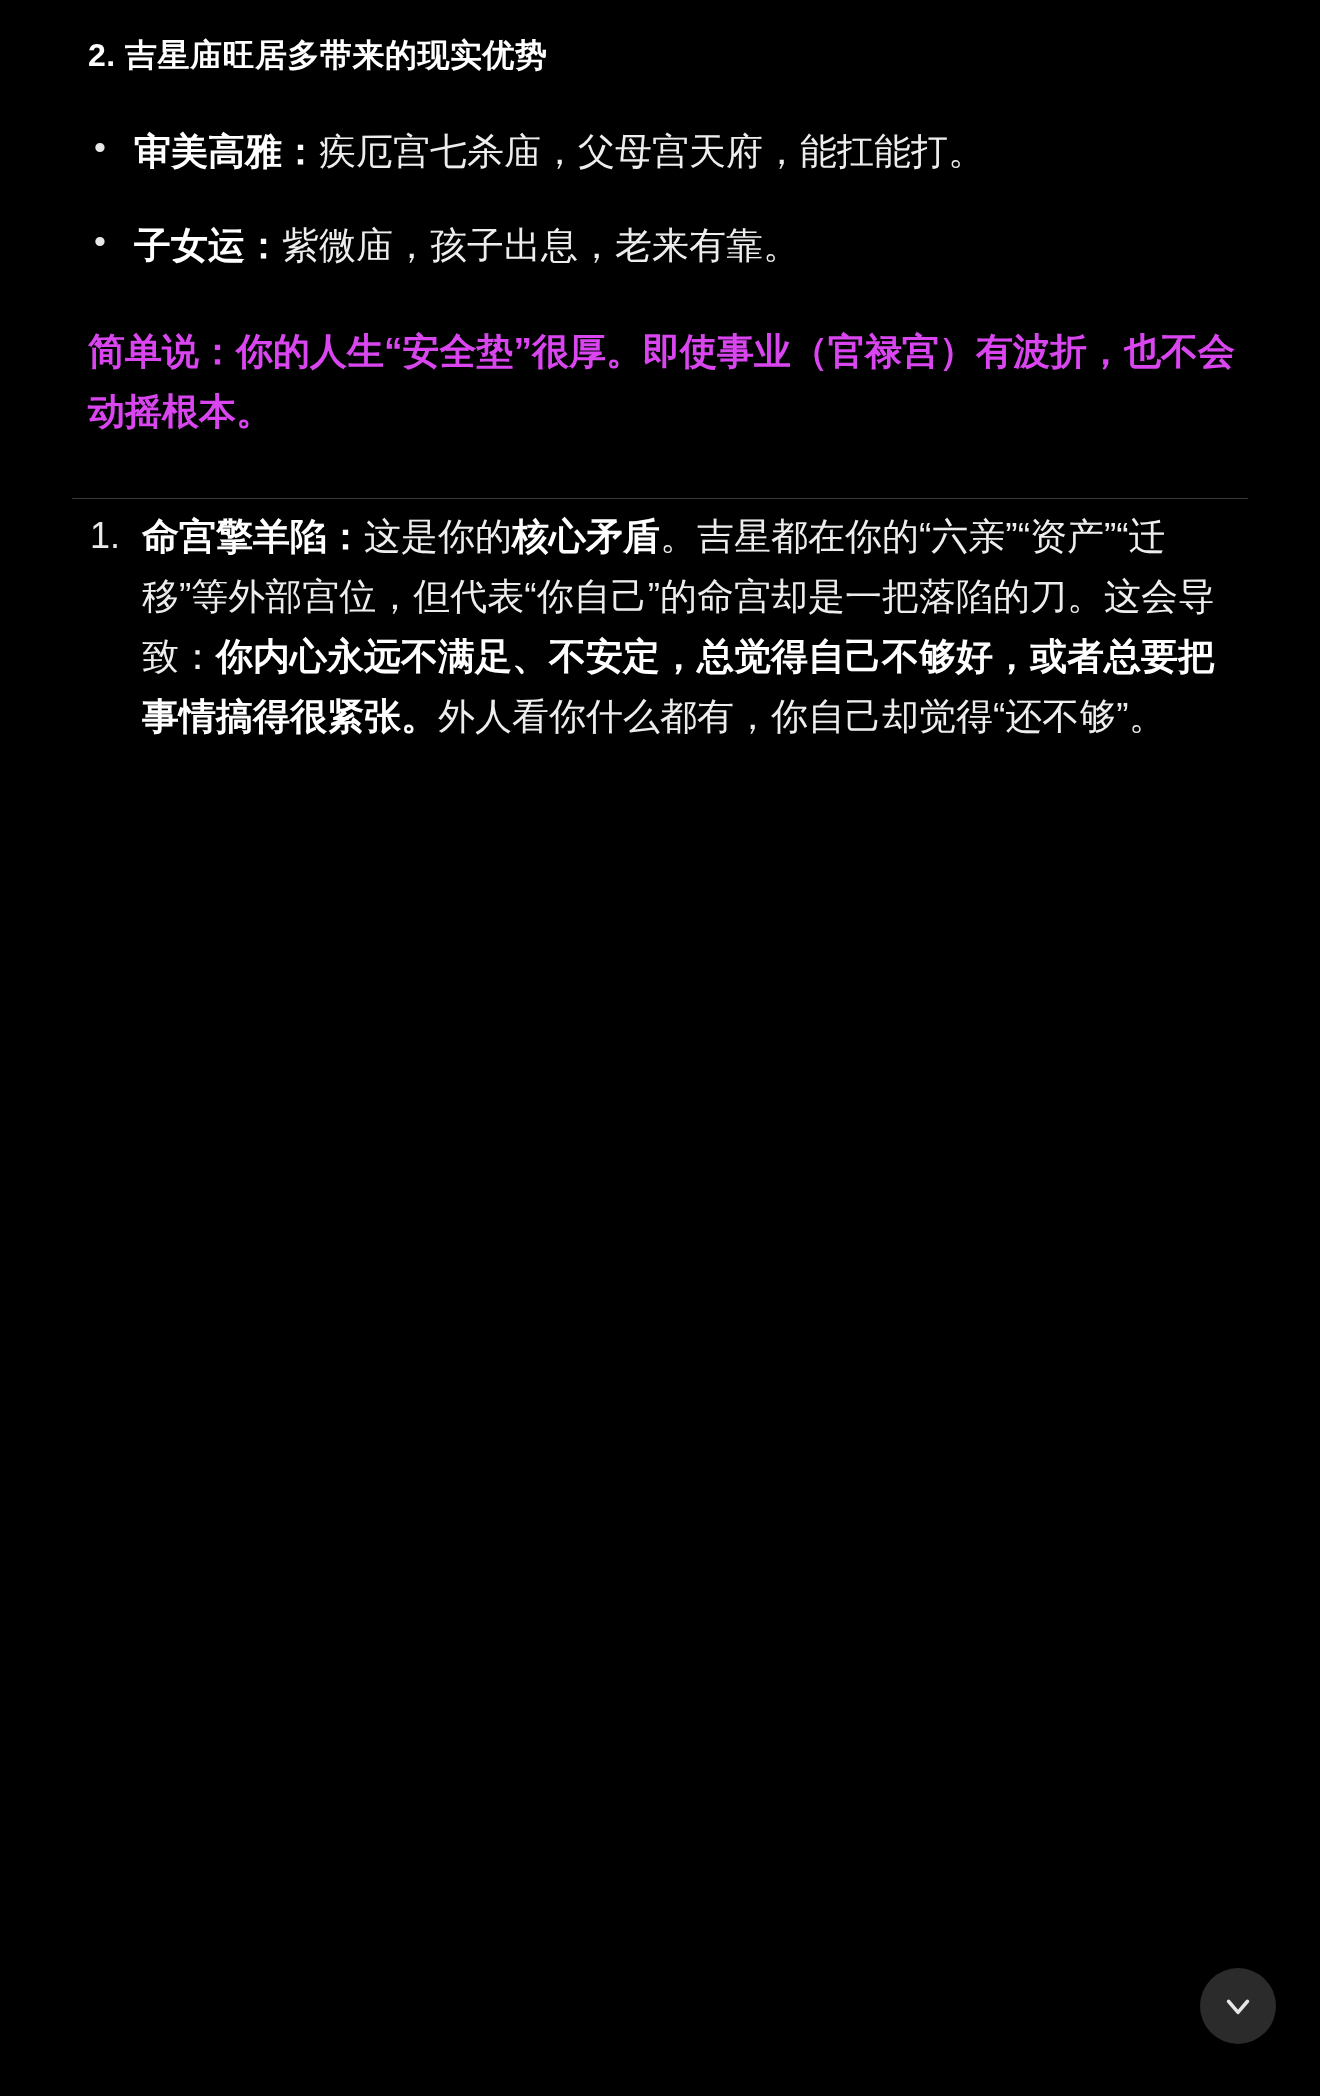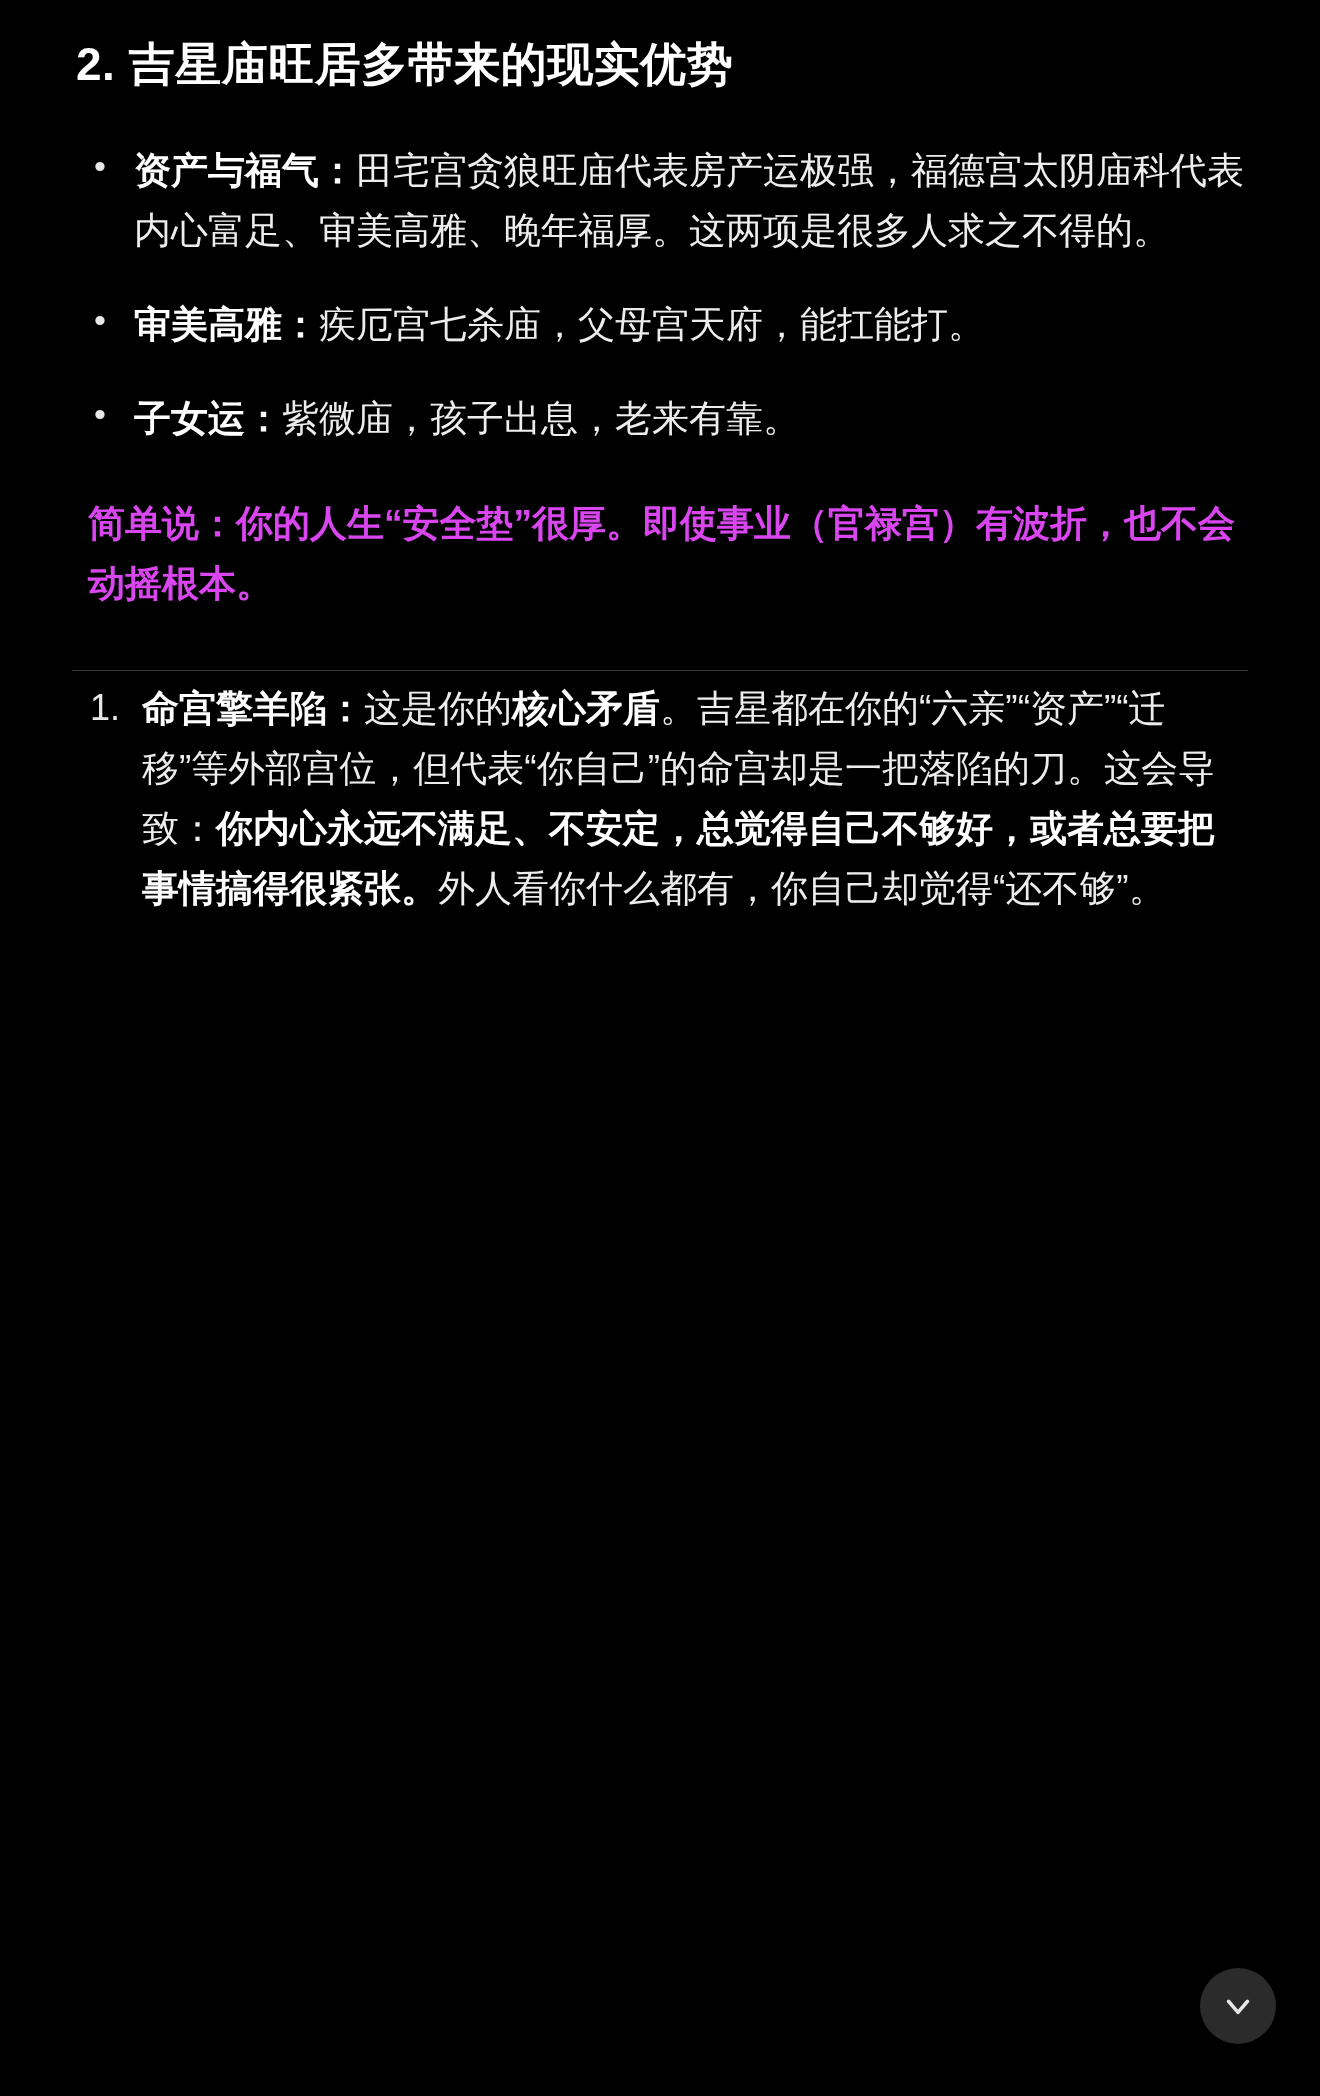--- a/index.html
+++ b/index.html
@@ -16,24 +16,24 @@
   }
   .page {
     width: 1320px;
     min-height: 2096px;
     background: #000000;
     padding: 34px 72px 0 72px;
     position: relative;
     overflow: hidden;
   }
   h2.section-title {
-    font-size: 46px;
+    font-size: 32px;
     line-height: 1.32;
     font-weight: 700;
-    margin: 0 0 46px 4px;
+    margin: 0 0 46px 16px;
     letter-spacing: 0.5px;
     color: #ffffff;
   }
   h2.section-title.second {
     margin-top: 52px;
   }
   ul.bullets {
     list-style: none;
     margin: 0;
     padding: 0;
@@ -122,23 +122,20 @@
 </style>
 </head>
 <body>
 
 <div class="page">
 
   <h2 class="section-title">2. 吉星庙旺居多带来的现实优势</h2>
 
   <ul class="bullets">
     <li>
-      <span class="lead">资产与福气：</span><span>田宅宫贪狼旺庙代表房产运极强，福德宫太阴庙科代表内心富足、审美高雅、晚年福厚。这两项是很多人求之不得的。</span>
-    </li>
-    <li>
       <span class="lead">审美高雅：</span><span>疾厄宫七杀庙，父母宫天府，能扛能打。</span>
     </li>
     <li>
       <span class="lead">子女运：</span><span>紫微庙，孩子出息，老来有靠。</span>
     </li>
   </ul>
 
   <p class="summary">简单说：你的人生“安全垫”很厚。即使事业（官禄宫）有波折，也不会动摇根本。</p>
 
   <hr class="divider">

